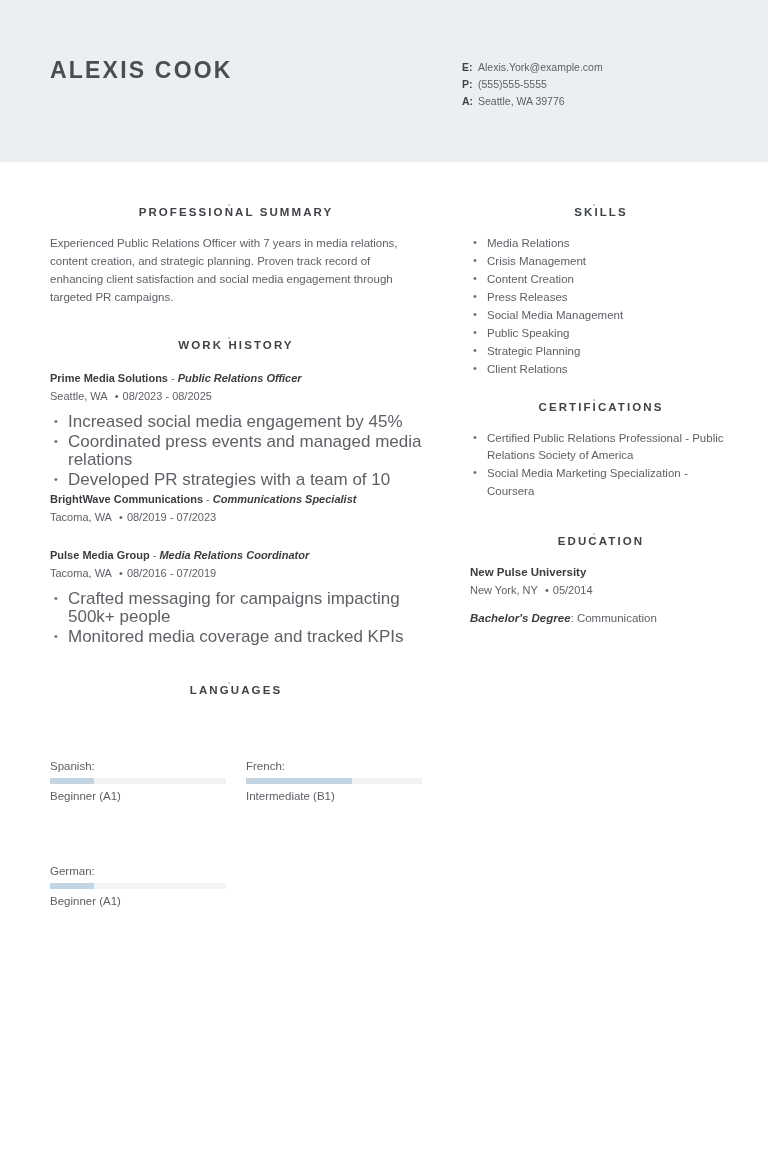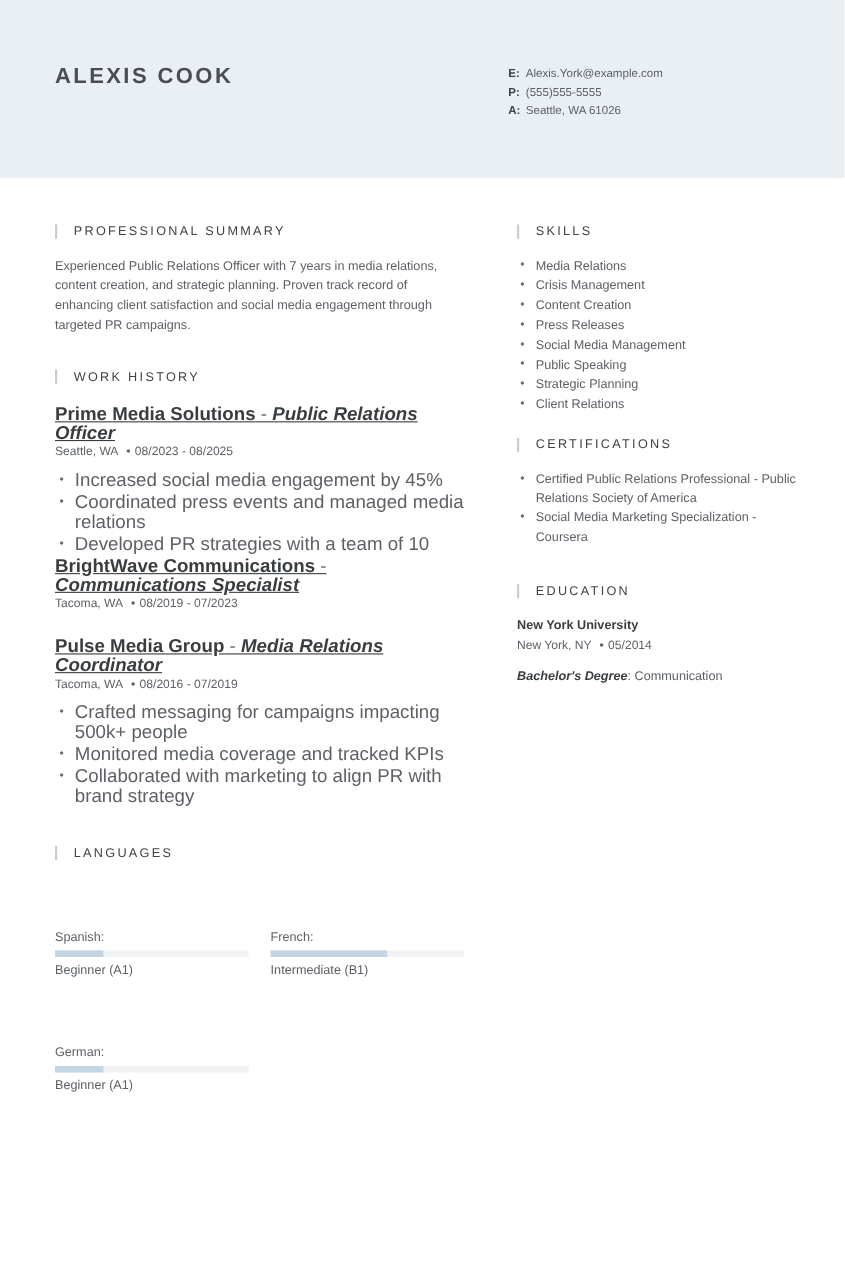--- a/index.html
+++ b/index.html
@@ -25,21 +25,21 @@
     position: relative;
     width: 768px;
     height: 162px;
     background: #eaeff3;
     padding: 0;
   }
   .header-name {
     position: absolute;
     left: 50px;
     top: 57px;
-    font-size: 20px;
+    font-size: 23px;
     font-weight: bold;
     letter-spacing: 2.2px;
     color: #4a4e53;
     line-height: 1.2;
     white-space: nowrap;
   }
   .contact-block {
     position: absolute;
     left: 462px;
     top: 59px;
@@ -76,49 +76,49 @@
     top: 0;
     width: 262px;
   }
 
   
   .section { margin-bottom: 0; }
   .section-title {
     display: flex;
     align-items: center;
     font-size: 11.5px;
-    font-weight: normal;
+    font-weight: bold;
     letter-spacing: 2.1px;
     color: #3f4347;
     text-transform: uppercase;
     white-space: nowrap;
+    flex-direction: column;
   }
   .section-bar {
     display: inline-block;
     width: 2px;
     height: 13px;
     background: #c4cdd4;
     margin-right: 15px;
     flex: 0 0 2px;
   }
 
   
   .summary-text {
     margin-top: 16px;
     font-size: 11.5px;
     line-height: 18px;
     color: #5d6166;
   }
 
   .job { margin-top: 0; }
   .job-heading {
-    font-size: 17px;
+    font-size: 11px;
     color: #3a3d40;
     line-height: 17px;
-    text-decoration: underline;
   }
   .job-company { font-weight: bold; }
   .job-sep { font-weight: normal; color: #6a6e73; }
   .job-role { font-weight: bold; font-style: italic; }
   .job-meta {
     font-size: 11px;
     color: #5d6166;
     line-height: 18px;
   }
   .job-meta .dot { padding: 0 4px; }
@@ -237,21 +237,21 @@
       <div class="contact-row">
         <span class="contact-key">E:</span>
         <span class="contact-val">Alexis.York@example.com</span>
       </div>
       <div class="contact-row">
         <span class="contact-key">P:</span>
         <span class="contact-val">(555)555-5555</span>
       </div>
       <div class="contact-row">
         <span class="contact-key">A:</span>
-        <span class="contact-val">Seattle, WA 61026</span>
+        <span class="contact-val">Seattle, WA 39776</span>
       </div>
     </div>
   </div>
 
   <div class="body-area">
 
     <div class="col-left">
 
       <div class="section" style="margin-top:42px;">
         <div class="section-title">
@@ -293,21 +293,20 @@
         <div class="job" style="margin-top:21px;">
           <div class="job-heading">
             <span class="job-company">Pulse Media Group</span><span class="job-sep"> - </span><span class="job-role">Media Relations Coordinator</span>
           </div>
           <div class="job-meta">
             <span>Tacoma, WA</span><span class="dot">&nbsp;•</span><span>08/2016 - 07/2019</span>
           </div>
           <ul class="bullets">
             <li>Crafted messaging for campaigns impacting 500k+ people</li>
             <li>Monitored media coverage and tracked KPIs</li>
-            <li>Collaborated with marketing to align PR with brand strategy</li>
           </ul>
         </div>
       </div>
 
       <div class="section" style="margin-top:36px;">
         <div class="section-title">
           <span class="section-bar"></span>
           <span>LANGUAGES</span>
         </div>
         <div class="lang-grid">
@@ -372,21 +371,21 @@
       </div>
 
       <div class="section" style="margin-top:33px;">
         <div class="section-title">
           <span class="section-bar"></span>
           <span>EDUCATION</span>
         </div>
 
 
         <div class="edu-entry" style="margin-top:17px;">
-          <div class="edu-school">New York University</div>
+          <div class="edu-school">New Pulse University</div>
           <div class="edu-meta">
             <span>New York, NY</span><span class="dot">&nbsp;•</span><span>05/2014</span>
           </div>
           <div class="edu-degree">
             <span class="deg-name">Bachelor's Degree</span><span>: Communication</span>
           </div>
         </div>
 
       </div>
 

